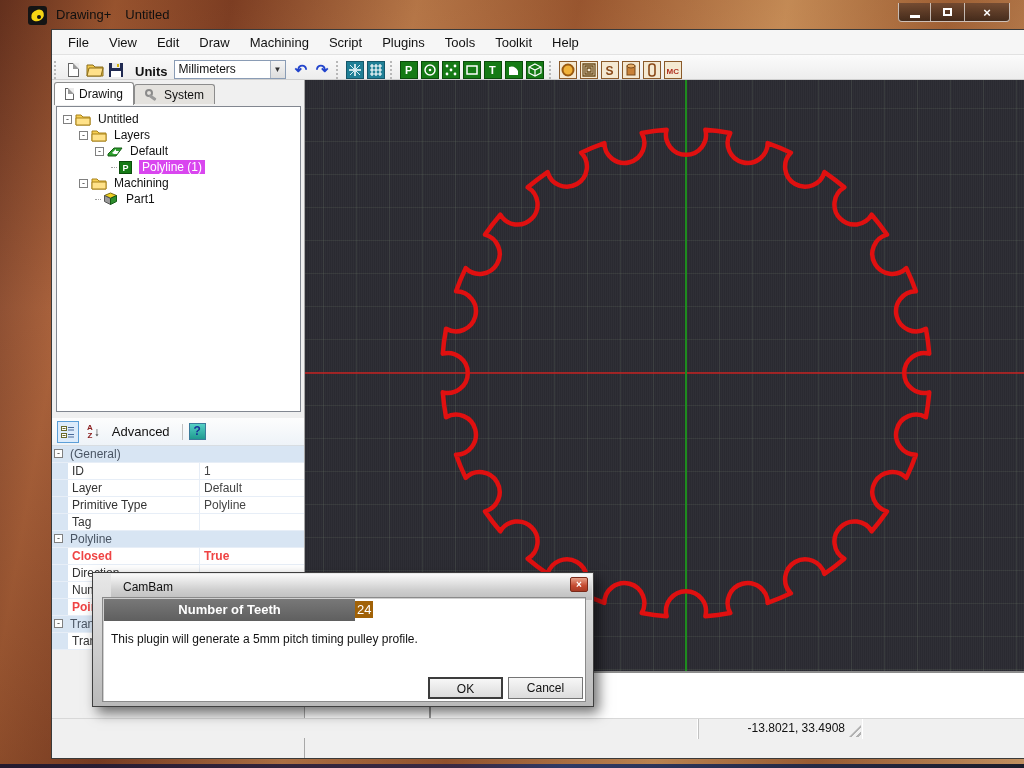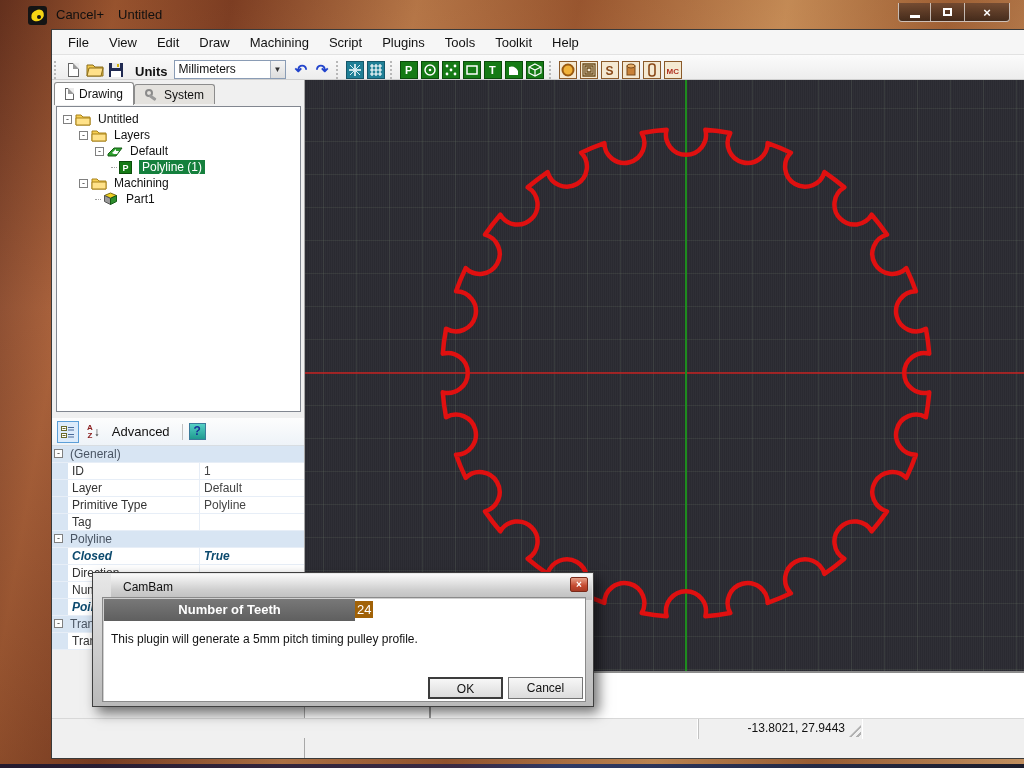--- a/index.html
+++ b/index.html
@@ -48,40 +48,40 @@
   .tabstrip{ position:absolute; left:0; top:0; height:24px; display:flex; padding-left:2px; }
   .tab{ display:flex; align-items:center; gap:5px; font-size:12px; color:#111; padding:0 10px; border:1px solid #8c8c8c; border-bottom:none; border-radius:3px 3px 0 0; margin-top:4px; height:20px; background:#e4e2de; }
   .tab.active{ background:#fff; margin-top:2px; height:23px; z-index:2; }
   .tab .pg{ width:9px; height:12px; }
   .treebox{ position:absolute; left:4px; top:26px; width:245px; height:306px; background:#fff; border:1px solid #828790; overflow:hidden; padding-top:4px; }
   .tree-row{ display:flex; align-items:center; height:16px; font-size:12px; color:#111; white-space:nowrap; }
   .expander{ width:9px; height:9px; border:1px solid #808080; background:#fff; font-size:9px; line-height:7px; text-align:center; color:#333; flex:none; margin-right:3px; }
   .stub{ width:6px; border-top:1px dotted #a0a0a0; height:0; flex:none; margin-right:2px; }
   .t-icon{ width:16px; height:14px; flex:none; margin-right:4px; display:flex; align-items:center; }
   .t-label{ padding:0 3px; }
-  .t-label.selected{ background:#15803d; color:#fff; }
+  .t-label.selected{ background:#d946ef; color:#fff; }
 
   .propsbar{ position:absolute; left:0; top:338px; width:252px; height:28px; background:linear-gradient(180deg,#fdfdfd,#eef3f8); border-bottom:1px solid #d8dde2; display:flex; align-items:center; gap:6px; padding-left:5px; }
   .cat-btn{ width:22px; height:22px; background:#dcebfb; border:1px solid #5c9fd8; display:flex; align-items:center; justify-content:center; }
   .az-btn{ display:flex; align-items:center; height:22px; padding:0 2px; }
   .az-letters{ font-size:8px; font-weight:bold; color:#8b2020; line-height:8px; text-align:center; }
   .az-arrow{ font-size:12px; color:#222; margin-left:1px; }
   .adv-label{ font-size:13px; color:#111; margin-left:4px; }
   .props-sep{ width:1px; height:16px; background:#c0c0c0; margin-left:6px; }
   .help-btn{ width:17px; height:17px; background:linear-gradient(180deg,#55d0c5,#1f9a90); border:1px solid #3a7a9a; color:#16309a; font-weight:bold; font-size:12px; text-align:center; line-height:15px; }
 
   .propgrid{ position:absolute; left:0; top:366px; width:252px; background:#fff; }
   .prow{ display:flex; height:17px; font-size:12px; border-bottom:1px solid #e7eef7; }
   .prow .gutter{ width:16px; flex:none; background:#d8e5f3; position:relative; }
   .prow .gutter .expander{ position:absolute; left:2px; top:3px; }
   .prow.cat{ background:#d8e5f3; color:#4a5564; }
   .prow.cat .label{ padding-left:2px; line-height:17px; }
   .prow .name{ width:132px; flex:none; color:#333; line-height:17px; padding-left:4px; border-right:1px solid #e7eef7; overflow:hidden; }
   .prow .value{ flex:1; color:#444; line-height:17px; padding-left:4px; overflow:hidden; }
-  .prow.boldrow .name, .prow.boldrow .value{ font-weight:bold; color:#0c4a6e;font-style:italic; }
+  .prow.boldrow .name, .prow.boldrow .value{ font-weight:bold; color:#ef4444; }
   .panel-bottom-line{ position:absolute; left:0; top:643px; width:252px; border-top:1px solid #c5c5c5; }
 
   .canvas{ position:absolute; left:253px; top:50px; width:755px; height:591px; background-color:#2a2a31;
     background-image:
       repeating-linear-gradient(90deg, rgba(255,255,255,0.022) 0 1px, transparent 1px 2px),
       linear-gradient(90deg, rgba(140,160,130,0.14) 1px, transparent 1px),
       linear-gradient(0deg, rgba(140,160,130,0.12) 1px, transparent 1px);
     background-size:auto, 33px 33px, 33px 33px;
     background-position:0 0, 18px 0, 0 29px; }
   .canvas svg{ position:absolute; left:0; top:0; }
@@ -114,21 +114,21 @@
 </style>
 </head>
 <body>
 
 <div class="titlebar">
   <div class="app-icon">
       <i></i>
       <b></b>
     </div>
   <div class="title-text">
-    <span>Cancel+</span><span class="doc">Untitled</span>
+    <span>Drawing+</span><span class="doc">Untitled</span>
   </div>
   <div class="caption-buttons">
     <div class="cap-btn min">
         <span class="min-glyph"></span>
       </div>
     <div class="cap-btn max">
         <span class="max-glyph"></span>
       </div>
     <div class="cap-btn close">
         <span>×</span>
@@ -469,21 +469,21 @@
       <path id="gearpath" fill="none" stroke-linejoin="round" d="M 624.23 273.64 A 20 20 0 1 0 624.23 312.36 A 244 244 0 0 1 620.95 337.26 A 20 20 0 1 0 610.93 374.65 A 244 244 0 0 1 601.32 397.85 A 20 20 0 1 0 581.97 431.38 A 244 244 0 0 1 566.68 451.30 A 20 20 0 1 0 539.30 478.68 A 244 244 0 0 1 519.38 493.97 A 20 20 0 1 0 485.85 513.32 A 244 244 0 0 1 462.65 522.93 A 20 20 0 1 0 425.26 532.95 A 244 244 0 0 1 400.36 536.23 A 20 20 0 1 0 361.64 536.23 A 244 244 0 0 1 336.74 532.95 A 20 20 0 1 0 299.35 522.93 A 244 244 0 0 1 276.15 513.32 A 20 20 0 1 0 242.62 493.97 A 244 244 0 0 1 222.70 478.68 A 20 20 0 1 0 195.32 451.30 A 244 244 0 0 1 180.03 431.38 A 20 20 0 1 0 160.68 397.85 A 244 244 0 0 1 151.07 374.65 A 20 20 0 1 0 141.05 337.26 A 244 244 0 0 1 137.77 312.36 A 20 20 0 1 0 137.77 273.64 A 244 244 0 0 1 141.05 248.74 A 20 20 0 1 0 151.07 211.35 A 244 244 0 0 1 160.68 188.15 A 20 20 0 1 0 180.03 154.62 A 244 244 0 0 1 195.32 134.70 A 20 20 0 1 0 222.70 107.32 A 244 244 0 0 1 242.62 92.03 A 20 20 0 1 0 276.15 72.68 A 244 244 0 0 1 299.35 63.07 A 20 20 0 1 0 336.74 53.05 A 244 244 0 0 1 361.64 49.77 A 20 20 0 1 0 400.36 49.77 A 244 244 0 0 1 425.26 53.05 A 20 20 0 1 0 462.65 63.07 A 244 244 0 0 1 485.85 72.68 A 20 20 0 1 0 519.38 92.03 A 244 244 0 0 1 539.30 107.32 A 20 20 0 1 0 566.68 134.70 A 244 244 0 0 1 581.97 154.62 A 20 20 0 1 0 601.32 188.15 A 244 244 0 0 1 610.93 211.35 A 20 20 0 1 0 620.95 248.74 A 244 244 0 0 1 624.23 273.64 Z" stroke="#e01010" stroke-width="4.5"></path>
     </svg>
   </div>
   <div class="below-canvas">
     <div class="vline"></div>
   </div>
 
   <div class="statusbar">
     <div class="sb-sec sb-1"></div>
     <div class="sb-sec sb-3">
-      <span>-13.8021, 27.9443</span>
+      <span>-13.8021, 33.4908</span>
       <span class="grip"></span>
     </div>
   </div>
 
   <div class="dialog">
     <div class="dlg-title">
       <span class="txt">CamBam</span>
     </div>
     <div class="dlg-close"><span>×</span></div>
     <div class="dlg-content">

